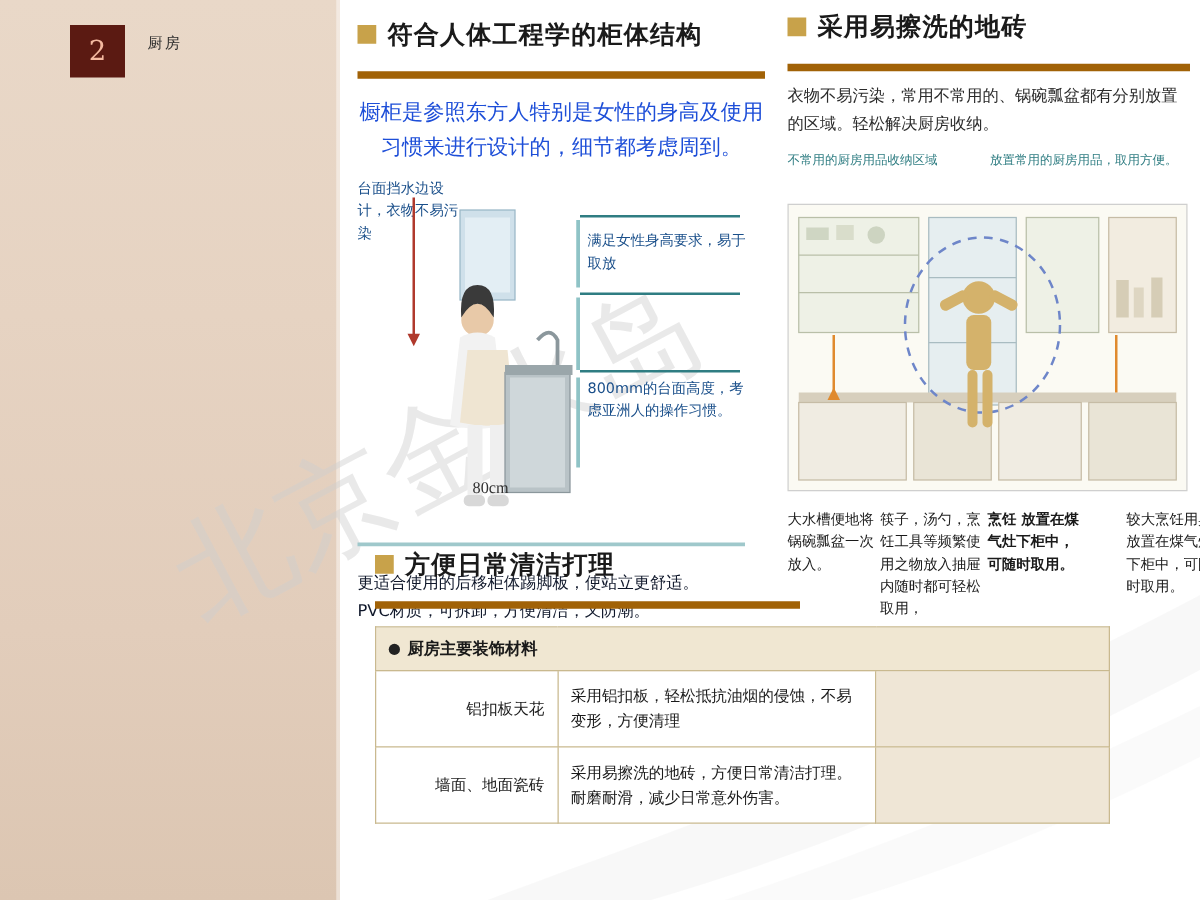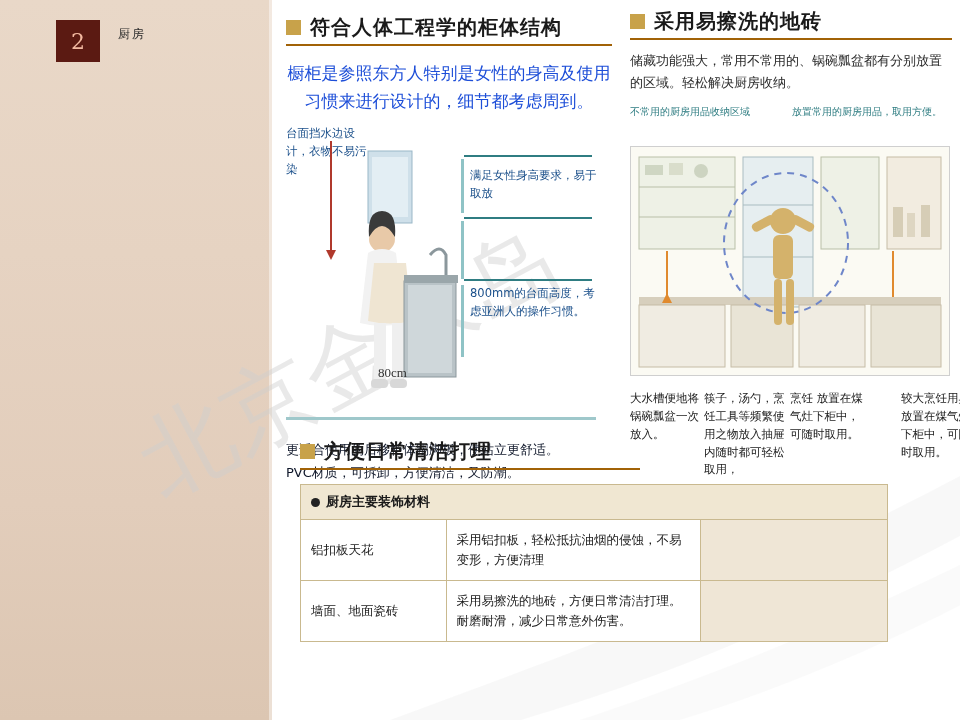--- a/index.html
+++ b/index.html
@@ -36,21 +36,21 @@
     position:absolute;left:120px;top:300px;
     font-size:92px;color:#cfcfcf;opacity:.45;
     transform:rotate(-28deg);white-space:nowrap;
     font-family:"DejaVu Serif","Liberation Serif",serif;
     pointer-events:none;
   }
   
   .hd{display:flex;align-items:center;gap:9px;}
   .hd .sq{width:15px;height:15px;background:#c8a24a;flex:0 0 auto;}
   .hd .tx{font-size:20px;font-weight:bold;color:#1a1a1a;letter-spacing:1px;}
-  .hd-wrap{border-bottom:2px solid #a16207;padding-bottom:3px;}
+  .hd-wrap{border-bottom:6px solid #a16207;padding-bottom:16px;}
 
   
   .col1{position:absolute;left:286px;top:14px;width:326px;}
   .c1-sub{
     margin-top:13px;text-align:center;font-size:17px;color:#1d4ed8;
     line-height:1.65;
   }
   .c1-body{position:relative;margin-top:10px;height:300px;}
   .note{font-size:11.5px;line-height:1.55;color:#1a4f8a;}
   .note.left{position:absolute;left:0;top:0;width:90px;}
@@ -81,29 +81,29 @@
   .col2{position:absolute;left:630px;top:8px;width:322px;}
   .c2-sub{margin-top:10px;font-size:13px;line-height:1.7;color:#2b2b2b;}
   .c2-tags{position:relative;margin-top:10px;height:40px;font-size:10px;color:#2f7d82;line-height:1.5;}
   .c2-tags .t1{position:absolute;left:0;top:0;width:132px;}
   .c2-tags .t2{position:absolute;left:162px;top:0;width:150px;}
   .cab-img{position:relative;margin-top:2px;width:318px;height:228px;border:1px solid #cfcfcf;background:#fbfaf4;overflow:hidden;}
   .c2-cols{position:relative;margin-top:10px;font-size:11.5px;line-height:1.55;color:#1a1a1a;}
   .c2-cols > div{position:absolute;top:0;}
   .cc1{left:0;width:70px;}
   .cc2{left:74px;width:82px;}
-  .cc3{left:160px;width:78px;}
+  .cc3{left:160px;width:78px;font-weight:bold;}
   .cc4{left:232px;width:80px;margin-left:39px;}
 
   
   .col3{position:absolute;left:300px;top:438px;width:602px;}
   .tbl{margin-top:14px;width:588px;border:1px solid #c9b98f;border-collapse:collapse;background:#fff;}
   .tbl td{border:1px solid #c9b98f;padding:8px 10px;font-size:12.5px;color:#1a1a1a;vertical-align:middle;}
   .tbl .hdrow td{background:#f0e7d2;font-weight:bold;font-size:13px;}
-  .tbl .c-name{width:138px;text-align:left;margin-top:28px;}
+  .tbl .c-name{width:138px;text-align:right;margin-top:28px;}
   .tbl .c-desc{width:262px;line-height:1.6;}
   .tbl .c-img{width:188px;background:#efe6d6;height:44px;}
   .dot{display:inline-block;width:9px;height:9px;border-radius:50%;background:#222;margin-right:6px;vertical-align:middle;}
   .r2desc{color:#1a4f8a;}
 </style>
 </head>
 <body>
 
 <div class="left-panel">
   <div class="num-badge">2</div>
@@ -166,21 +166,21 @@
   </div>
 </div>
 
 <div class="col2">
   <div class="hd-wrap">
     <div class="hd">
       <span class="sq"></span>
       <span class="tx">采用易擦洗的地砖</span>
     </div>
   </div>
-  <div class="c2-sub">储藏功能强大，常用不常用的、锅碗瓢盆都有分别放置的区域。轻松解决厨房收纳。</div>
+  <div class="c2-sub">衣物不易污染，常用不常用的、锅碗瓢盆都有分别放置的区域。轻松解决厨房收纳。</div>
 
   <div class="c2-tags">
     <div class="t1">不常用的厨房用品收纳区域</div>
     <div class="t2">放置常用的厨房用品，取用方便。</div>
   </div>
 
   <svg class="cab-img" viewBox="0 0 318 228">
     <rect x="0" y="0" width="318" height="228" fill="#fbfaf3"></rect>
 
     <rect x="8" y="10" width="96" height="92" fill="#eef1e6" stroke="#b9bfa8"></rect>

